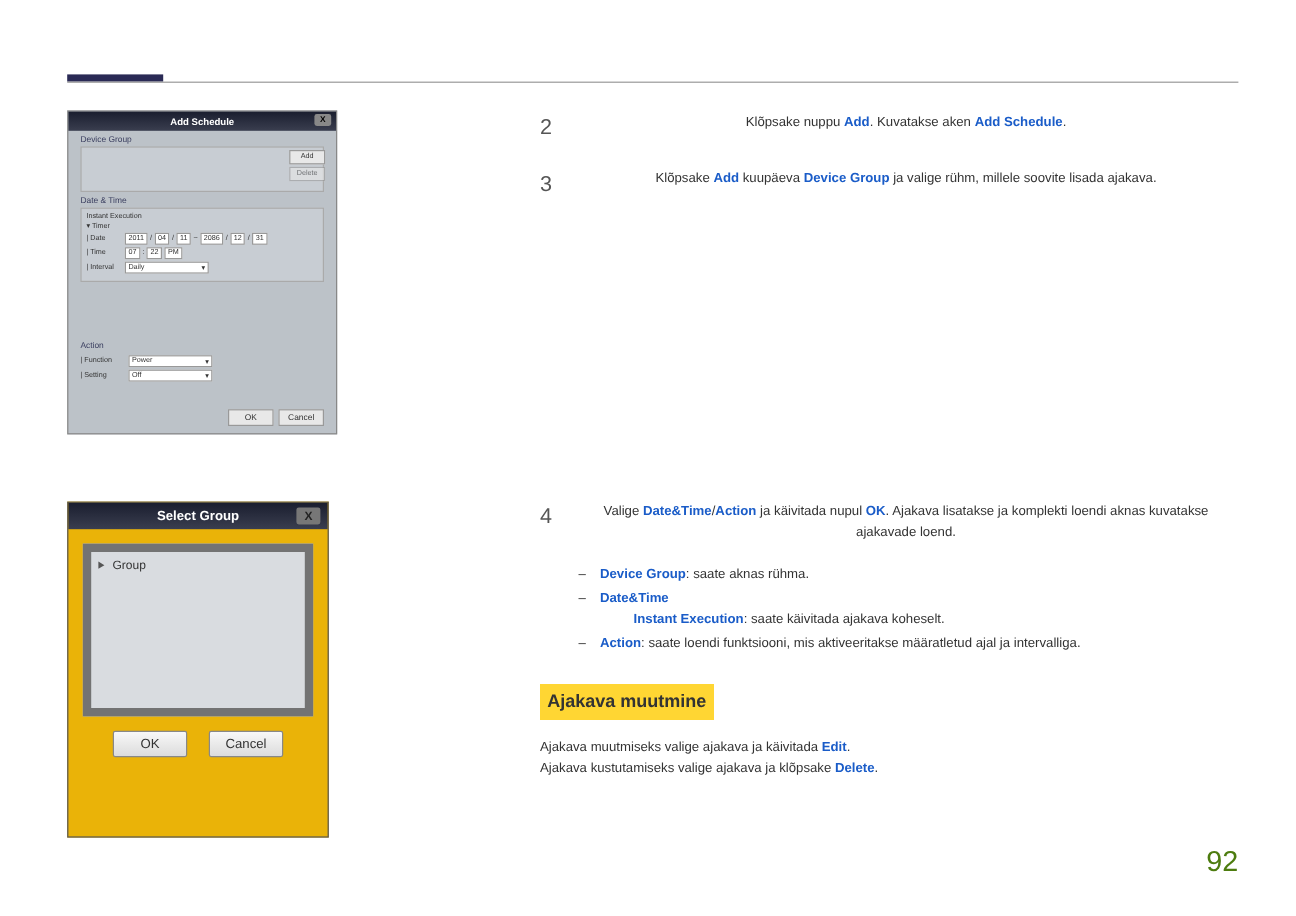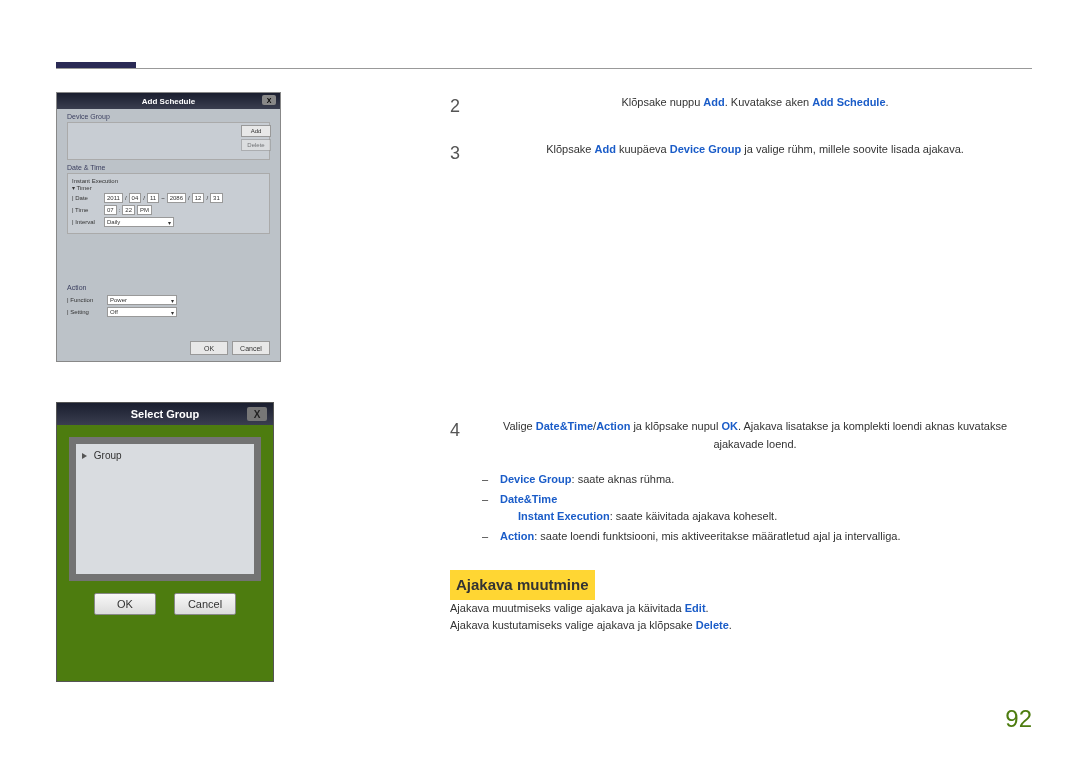--- a/index.html
+++ b/index.html
@@ -144,22 +144,22 @@
     display: flex;
     align-items: center;
     justify-content: center;
   }
   
   
   .select-group-box {
     width: 218px;
     height: 280px;
     border: 1px solid #555;
-    background: #4d7c0f;
-    margin-top: 40px;
+    background: #eab308;
+    margin-top: 56px;
     position: relative;
     font-size: 10px;
   }
   .sg-header {
     background: linear-gradient(#1a1e2f, #3a3e4f);
     color: #fff;
     height: 22px;
     display: flex;
     align-items: center;
     justify-content: center;
@@ -251,31 +251,31 @@
   .sub-list {
     margin-top: 10px;
     margin-left: 32px;
   }
   .sub-item {
     display: flex;
     gap: 8px;
     margin-bottom: 2px;
   }
   .sub-dash { width: 10px; }
-  .sub-sub { margin-left: 18px; }
+  .sub-sub { margin-left: 28px; }
   
   .section-heading {
     display: inline-block;
     background: #ffd633;
     color: #333;
     font-size: 15px;
     font-weight: bold;
     padding: 3px 6px;
     margin-top: 22px;
-    margin-bottom: 0;
+    margin-bottom: 15px;
   }
   
   .page-num {
     position: absolute;
     bottom: 30px;
     right: 48px;
     font-size: 24px;
     color: #4d7c0f;
     font-weight: 300;
   }
@@ -382,21 +382,21 @@
     <div class="step-num">3</div>
     <div class="step-text">
       <span>Klõpsake </span><span class="kw">Add</span><span> kuupäeva </span><span class="kw">Device Group</span><span> ja valige rühm, millele soovite lisada ajakava.</span>
     </div>
   </div>
 
   <div class="step4-block">
     <div class="step">
       <div class="step-num">4</div>
       <div class="step-text">
-        <span>Valige </span><span class="kw">Date&amp;Time</span><span>/</span><span class="kw">Action</span><span> ja klõpsake nupul </span><span class="kw">OK</span><span>. Ajakava lisatakse ja komplekti loendi aknas kuvatakse ajakavade loend.</span>
+        <span>Valige </span><span class="kw">Date&amp;Time</span><span>/</span><span class="kw">Action</span><span> ja käivitada nupul </span><span class="kw">OK</span><span>. Ajakava lisatakse ja komplekti loendi aknas kuvatakse ajakavade loend.</span>
       </div>
     </div>
 
     <div class="sub-list">
       <div class="sub-item">
         <span class="sub-dash">‒</span>
         <div><span class="kw">Device Group</span><span>: saate aknas rühma.</span></div>
       </div>
       <div class="sub-item">
         <span class="sub-dash">‒</span>

